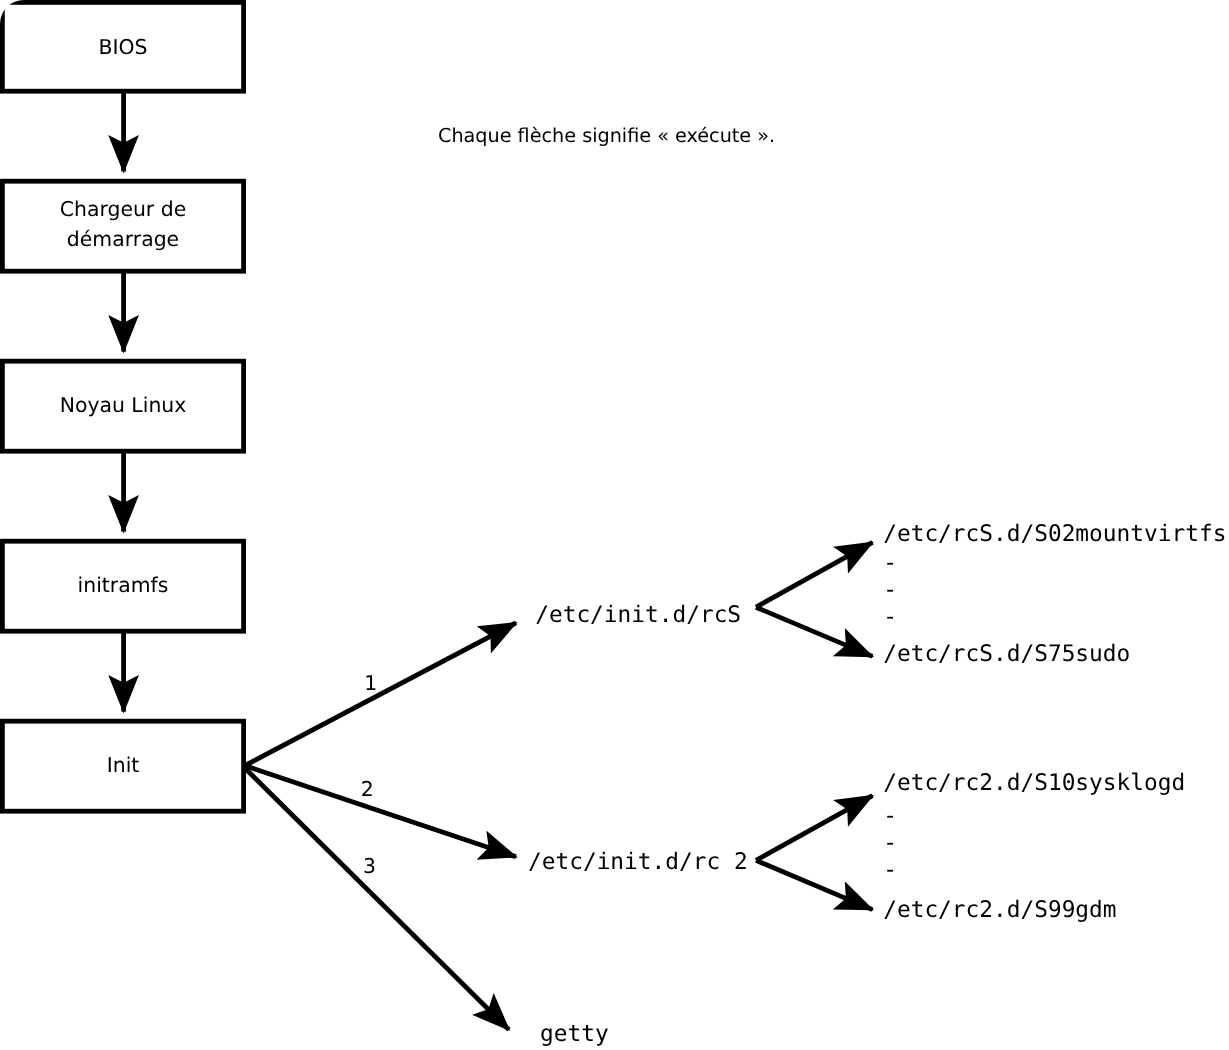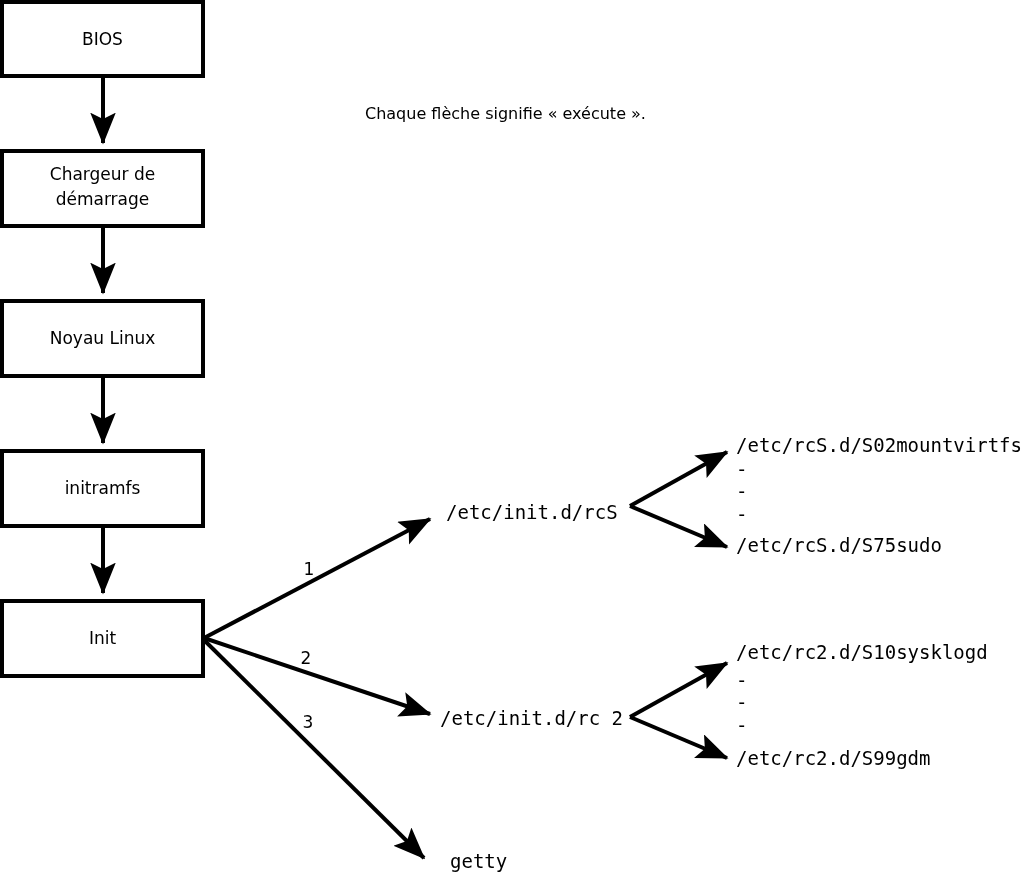--- a/index.html
+++ b/index.html
@@ -10,20 +10,21 @@
   }
   body {
     font-family: "DejaVu Sans", sans-serif;
   }
   #diagram-root {
     position: relative;
     width: 1024px;
     height: 875px;
     background: #ffffff;
     overflow: hidden;
+    border-radius: 20px;
   }
   svg.diagram-canvas {
     position: absolute;
     left: 0;
     top: 0;
     width: 1024px;
     height: 875px;
     display: block;
   }
   .box-rect {

